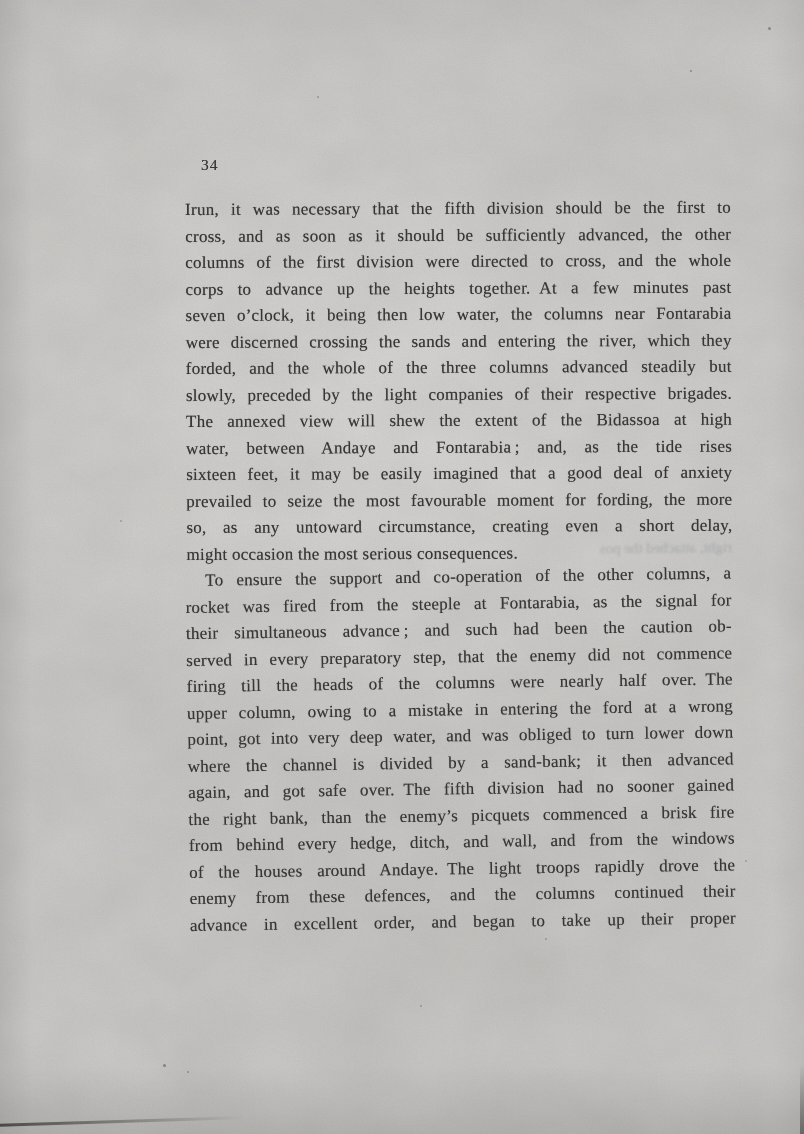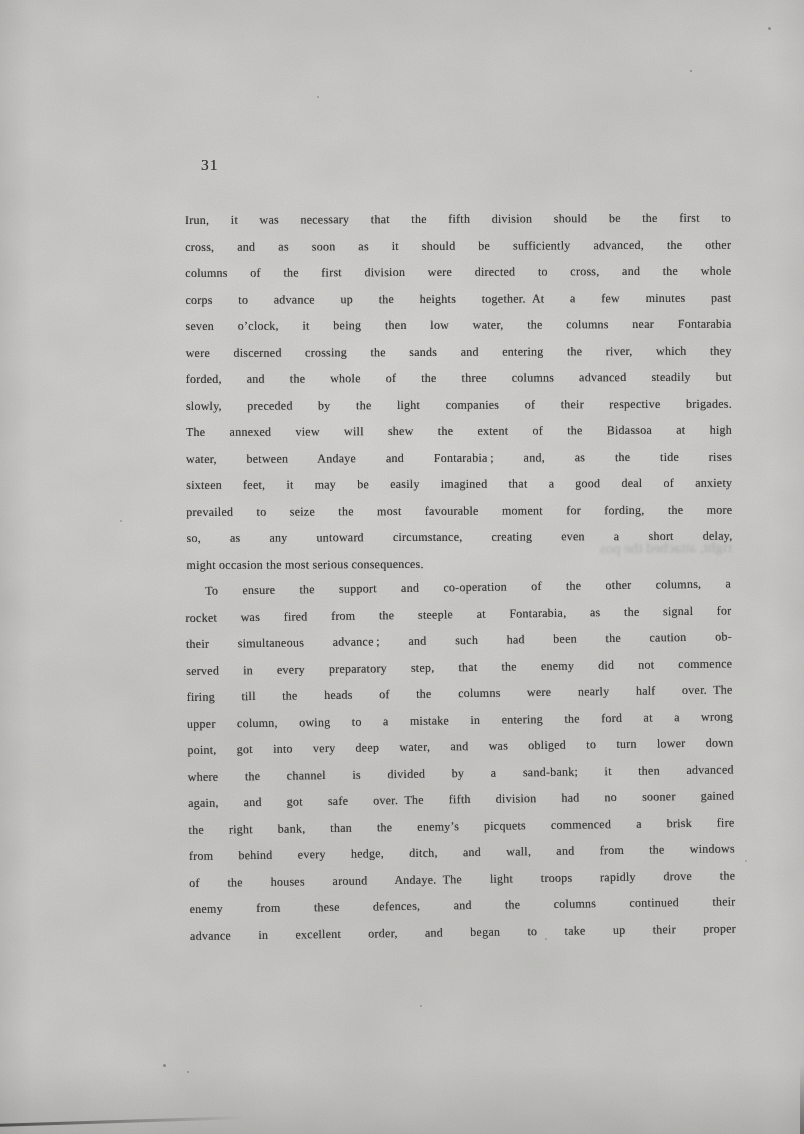--- a/index.html
+++ b/index.html
@@ -42,22 +42,22 @@
   .running-header-wrap { text-align: center; }
   .running-header {
     position: relative; left: 26px;
     letter-spacing: 1.3px;
     word-spacing: 3px;
     text-shadow: 0 0 0.6px rgba(45,43,41,0.65);
   }
 
   .text-block {
     position: absolute;
-    top: 207px; left: 185px; width: 546px;
-    font-size: 12px;
+    top: 197px; left: 185px; width: 546px;
+    font-size: 17px;
     letter-spacing: 0.25px;
     text-shadow: 0 0 0.7px rgba(47,45,43,0.6);
   }
   .para { display: block; }
   .para1 { transform: rotate(-0.25deg); transform-origin: left top; }
   .para2 { transform: rotate(-0.8deg);  transform-origin: left top; }
 
   .line {
     height: 26.5px;
     line-height: 26.5px;
@@ -95,21 +95,21 @@
   }
 
   .speck { position: absolute; border-radius: 50%; background: #4c4a48; pointer-events: none; }
 </style>
 </head>
 <body>
 
 <div class="page">
 
   <div class="header-row">
-    <span class="page-number">31</span>
+    <span class="page-number">34</span>
   </div>
 
   <div class="text-block">
     <div class="para para1">
       <div class="line">Irun, it was necessary that the fifth division should be the first to</div>
       <div class="line">cross, and as soon as it should be sufficiently advanced, the other</div>
       <div class="line">columns of the first division were directed to cross, and the whole</div>
       <div class="line">corps to advance up the heights together. At a few minutes past</div>
       <div class="line">seven o’clock, it being then low water, the columns near Fontarabia</div>
       <div class="line">were discerned crossing the sands and entering the river, which they</div>

